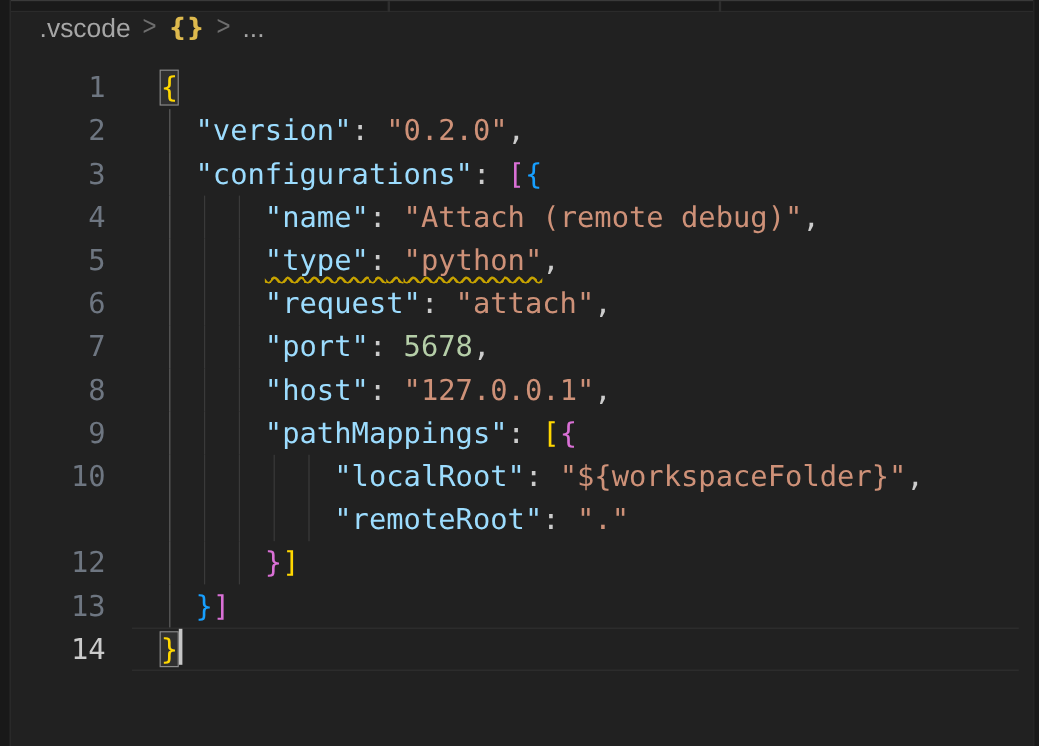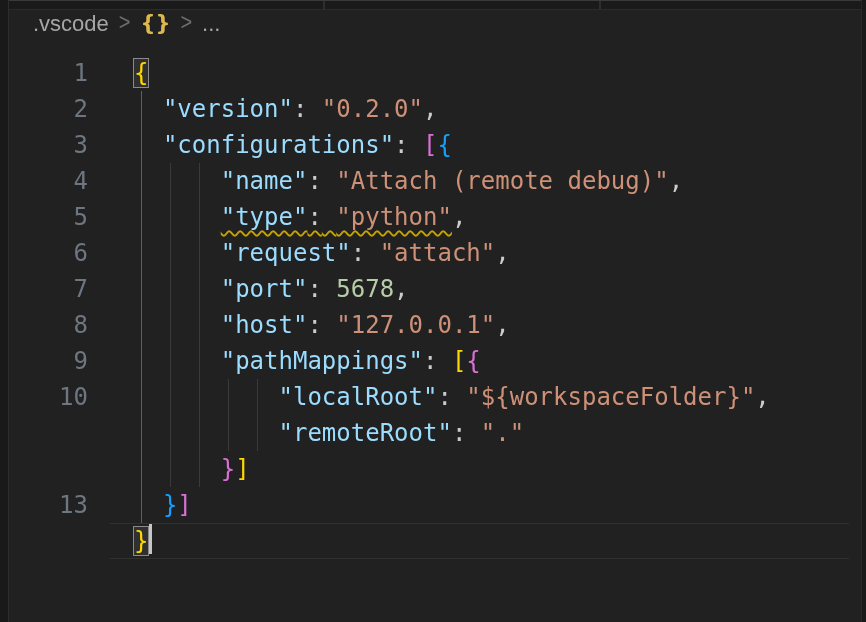--- a/index.html
+++ b/index.html
@@ -196,25 +196,27 @@
         <div class="content"><div class="guide active" style="left: calc(0ch + 7px);"></div><div class="guide" style="left: calc(2ch + 7px);"></div><div class="guide" style="left: calc(4ch + 7px);"></div><span class="tk-plain">      </span><span class="tk-key">"pathMappings"</span><span class="tk-punct">:</span><span class="tk-plain"> </span><span class="tk-b1">[</span><span class="tk-b2">{</span></div>
       </div>
       <div class="row">
         <div class="num">10</div>
         <div class="content"><div class="guide active" style="left: calc(0ch + 7px);"></div><div class="guide" style="left: calc(2ch + 7px);"></div><div class="guide" style="left: calc(4ch + 7px);"></div><div class="guide" style="left: calc(6ch + 7px);"></div><div class="guide" style="left: calc(8ch + 7px);"></div><span class="tk-plain">          </span><span class="tk-key">"localRoot"</span><span class="tk-punct">:</span><span class="tk-plain"> </span><span class="tk-str">"${workspaceFolder}"</span><span class="tk-punct">,</span></div>
       </div>
       <div class="row">
         <div class="content"><div class="guide active" style="left: calc(0ch + 7px);"></div><div class="guide" style="left: calc(2ch + 7px);"></div><div class="guide" style="left: calc(4ch + 7px);"></div><div class="guide" style="left: calc(6ch + 7px);"></div><div class="guide" style="left: calc(8ch + 7px);"></div><span class="tk-plain">          </span><span class="tk-key">"remoteRoot"</span><span class="tk-punct">:</span><span class="tk-plain"> </span><span class="tk-str">"."</span></div>
       </div>
       <div class="row">
+        <div class="num">12</div>
         <div class="content"><div class="guide active" style="left: calc(0ch + 7px);"></div><div class="guide" style="left: calc(2ch + 7px);"></div><div class="guide" style="left: calc(4ch + 7px);"></div><span class="tk-plain">      </span><span class="tk-b2">}</span><span class="tk-b1">]</span></div>
       </div>
       <div class="row">
         <div class="num">13</div>
         <div class="content"><div class="guide active" style="left: calc(0ch + 7px);"></div><span class="tk-plain">  </span><span class="tk-b3">}</span><span class="tk-b2">]</span></div>
       </div>
       <div class="row current">
         <div class="cur-line"></div>
+        <div class="num">14</div>
         <div class="content"><span class="tk-b1 box">}</span><span class="cursor"></span></div>
       </div>
     </div>
 
 </div>
 
 </body></html>

